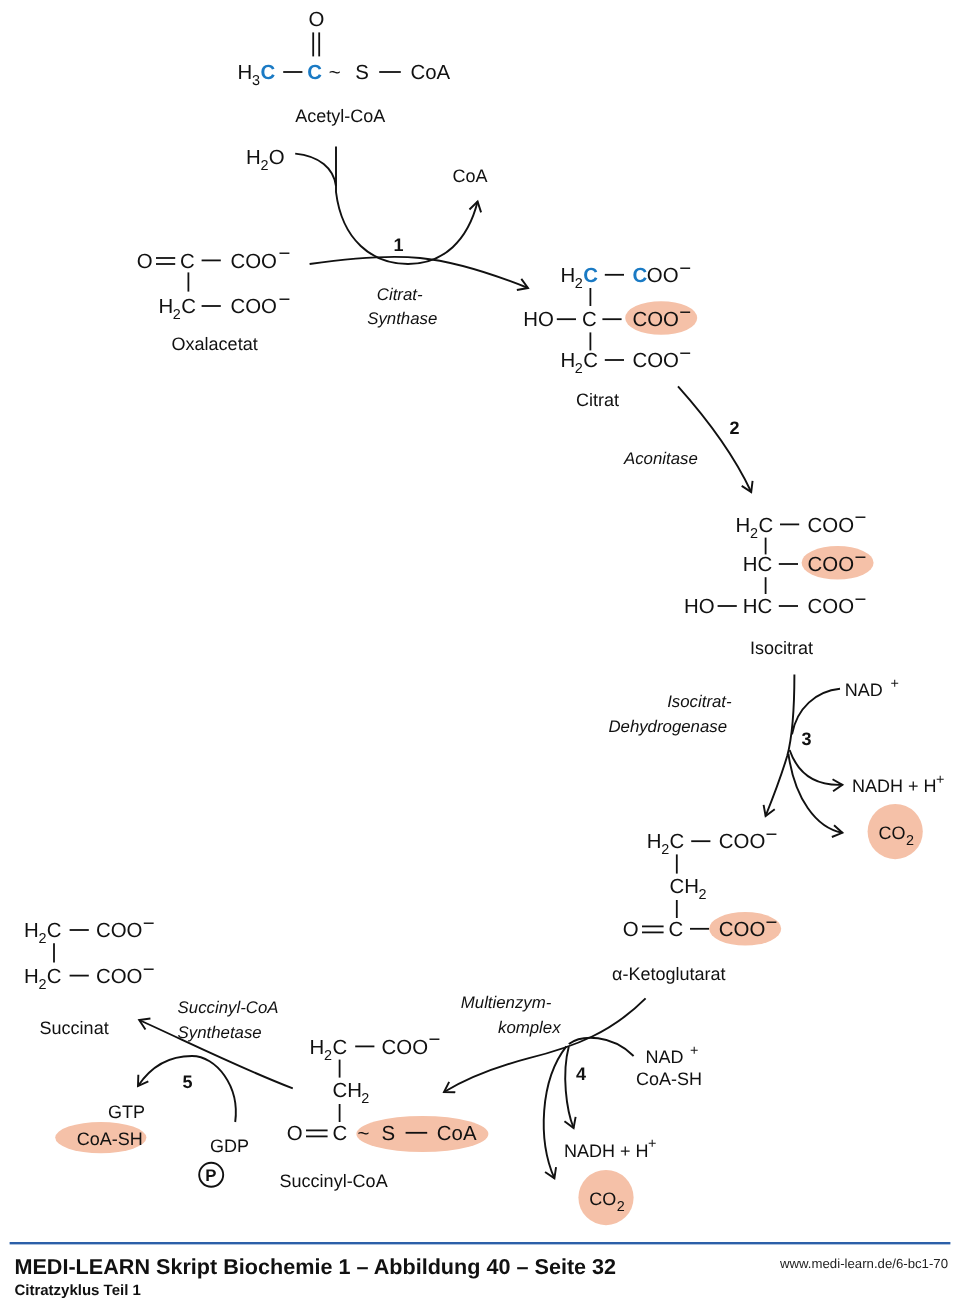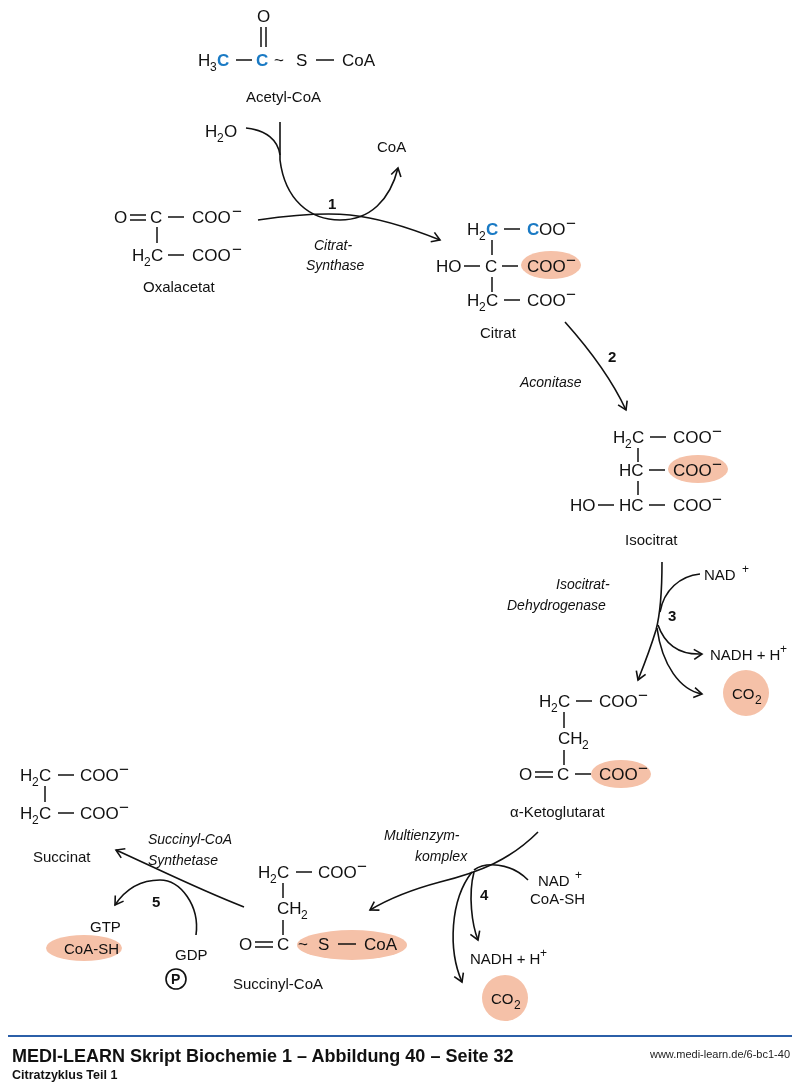--- a/index.html
+++ b/index.html
@@ -242,13 +242,13 @@
     <line class="bond" x1="58" y1="813" x2="74" y2="813"></line>
     <text class="chem" x="80" y="819">COO</text>
     <text class="chem" x="119" y="813">−</text>
     <text class="label" x="33" y="862">Succinat</text>
   </g>
 </svg>
 
 <div class="footer-rule"></div>
 <div class="footer-title">MEDI-LEARN Skript Biochemie 1 – Abbildung 40 – Seite 32</div>
 <div class="footer-sub">Citratzyklus Teil 1</div>
-<div class="footer-url">www.medi-learn.de/6-bc1-40</div>
+<div class="footer-url">www.medi-learn.de/6-bc1-70</div>
 
 </body></html>

